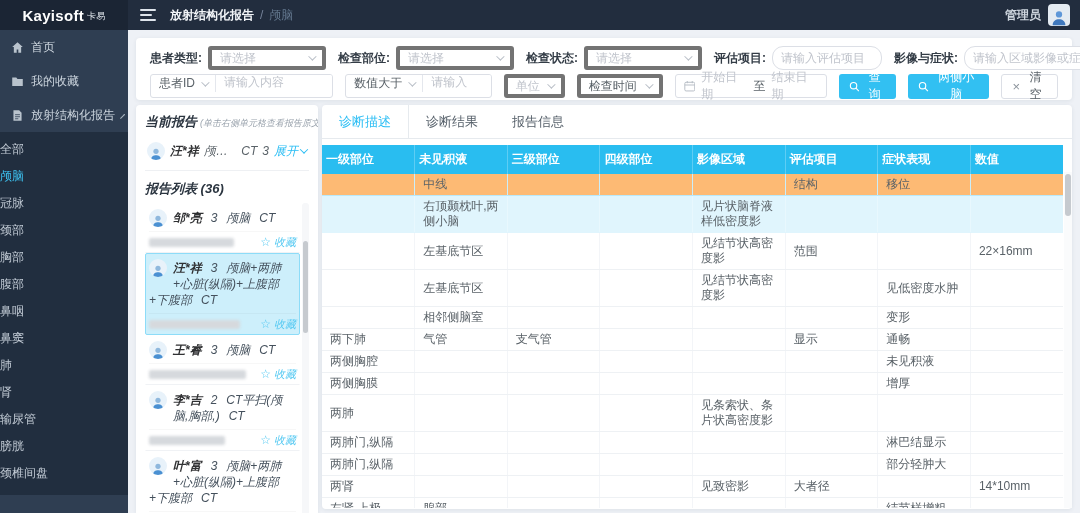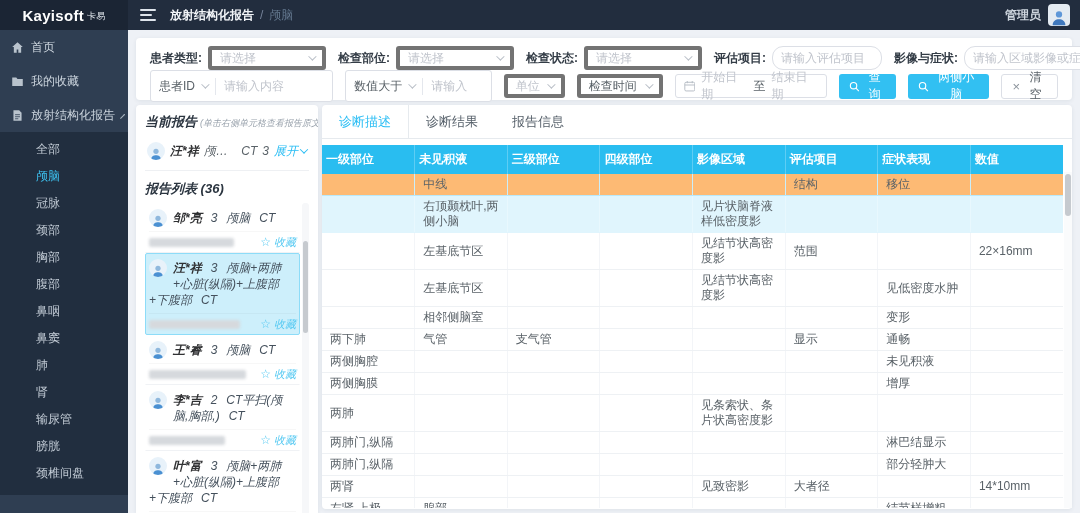--- a/index.html
+++ b/index.html
@@ -20,41 +20,41 @@
   .crumb-current { color:#64788f; }
   .topbar-user { margin-left:auto; display:flex; align-items:center; gap:7px; margin-right:10px; color:#cfd6df; font-size:12px;font-weight:bold; }
   .avatar { width:22px; height:22px; border-radius:4px; background:#e4ebf2; overflow:hidden; display:flex; align-items:flex-end; justify-content:center; }
 
   
   .sidebar { position:absolute; left:0; top:30px; width:128px; bottom:0; background:#2f3e52; z-index:4; }
   .side-item { height:34px; display:flex; align-items:center; gap:7px; padding:16px 10px; color:#ccd5de; font-size:12px; cursor:pointer; white-space:nowrap; }
   .side-item .icn { width:14px; height:14px; display:inline-flex; align-items:center; justify-content:center; flex:none; }
   .side-item .caret { margin-left:auto; }
   .submenu { background:#212e3f; padding:4px 0 8px; }
-  .side-sub { height:27px; line-height:27px; padding-left:36px; font-size:12px; color:#c2cbd5; cursor:pointer; white-space:nowrap; }
+  .side-sub { height:27px; line-height:27px; font-size:12px; color:#c2cbd5; cursor:pointer; white-space:nowrap; }
   .side-sub.active { color:#3ec6f5; }
   .caret-up, .caret-down { width:6px; height:6px; border-right:1px solid #aab4c0; border-bottom:1px solid #aab4c0; display:inline-block; }
   .caret-up { transform:rotate(-135deg) translate(-1px,-1px); }
   .caret-down { transform:rotate(45deg) translate(-1px,-1px); }
 
   
   .main { position:absolute; left:128px; top:30px; right:0; bottom:0; }
   .card { background:#fff; border-radius:4px; box-shadow:0 1px 4px rgba(31,45,61,.08); }
 
   
   .filter-card { position:absolute; left:8px; right:8px; top:8px; height:62px; padding:7px 14px; }
   .filter-row { display:flex; align-items:center; height:26px; gap:12px; }
   .filter-row + .filter-row { margin-top:2px; }
   .f-group { display:flex; align-items:center; gap:6px; }
   .f-label { font-size:12px; font-weight:bold; color:#333c46; white-space:nowrap; }
   .f-select { height:24px; border:4px solid #737373; border-radius:3px; background:#fff; display:flex; align-items:center; justify-content:space-between; padding:0 8px; font-size:12px; color:#c0c4cc; cursor:pointer; }
   .f-select .sel-caret { width:6px; height:6px; border-right:1px solid #b8bec6; border-bottom:1px solid #b8bec6; transform:rotate(45deg) translateY(-2px); }
   .f-input { height:24px; border:1px solid #dcdfe6; border-radius:11px; padding:0 8px; font-size:12px; color:#606266; outline:none; }
   .f-input::placeholder { color:#c0c4cc; }
-  .compound { display:flex; align-items:center; border:1px solid #dcdfe6; border-radius:3px; height:32px; overflow:hidden; background:#fff; }
+  .compound { display:flex; align-items:flex-start; border:1px solid #dcdfe6; border-radius:3px; height:24px; overflow:hidden; background:#fff; }
   .compound .c-select { display:flex; align-items:center; gap:6px; padding:0 8px; font-size:12px; color:#5a6268; border-right:1px solid #e4e7ed; cursor:pointer; white-space:nowrap; }
   .compound .c-select .sel-caret { width:6px; height:6px; border-right:1px solid #b8bec6; border-bottom:1px solid #b8bec6; transform:rotate(45deg) translateY(-2px); }
   .compound input { border:none; outline:none; padding:0 8px; font-size:12px; }
   .compound input::placeholder { color:#c0c4cc; }
   .date-box { display:flex; align-items:center; gap:6px; border:1px solid #dcdfe6; border-radius:3px; height:24px; padding:0 8px; font-size:12px; background:#fff; }
   .date-box .ph { color:#c0c4cc; }
   .date-box .to { color:#5a6268; }
   .btn { height:25px; border-radius:3px; display:flex; align-items:center; gap:4px; padding:0 10px; font-size:12px; cursor:pointer; border:none; }
   .btn-primary { background:#32c0f2; color:#fff; }
   .btn-plain { background:#fff; border:1px solid #dcdfe6; color:#5a6268; }

